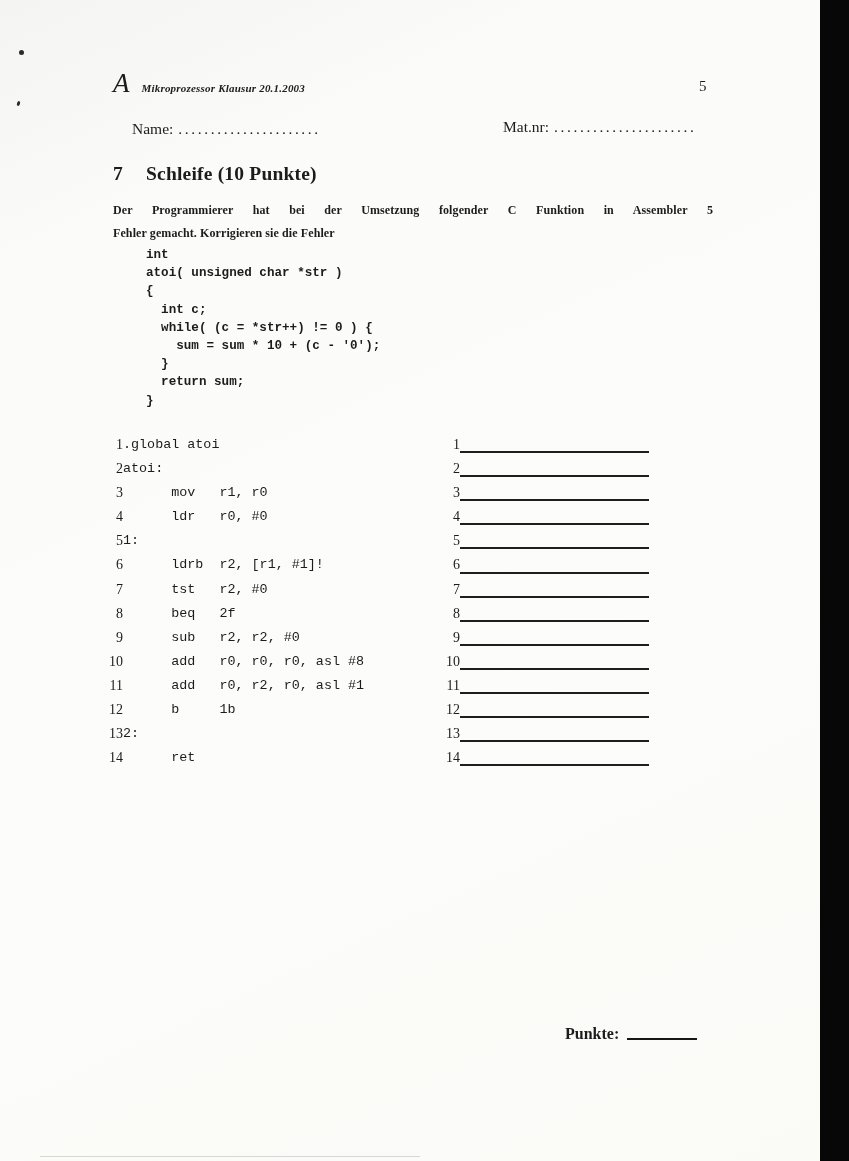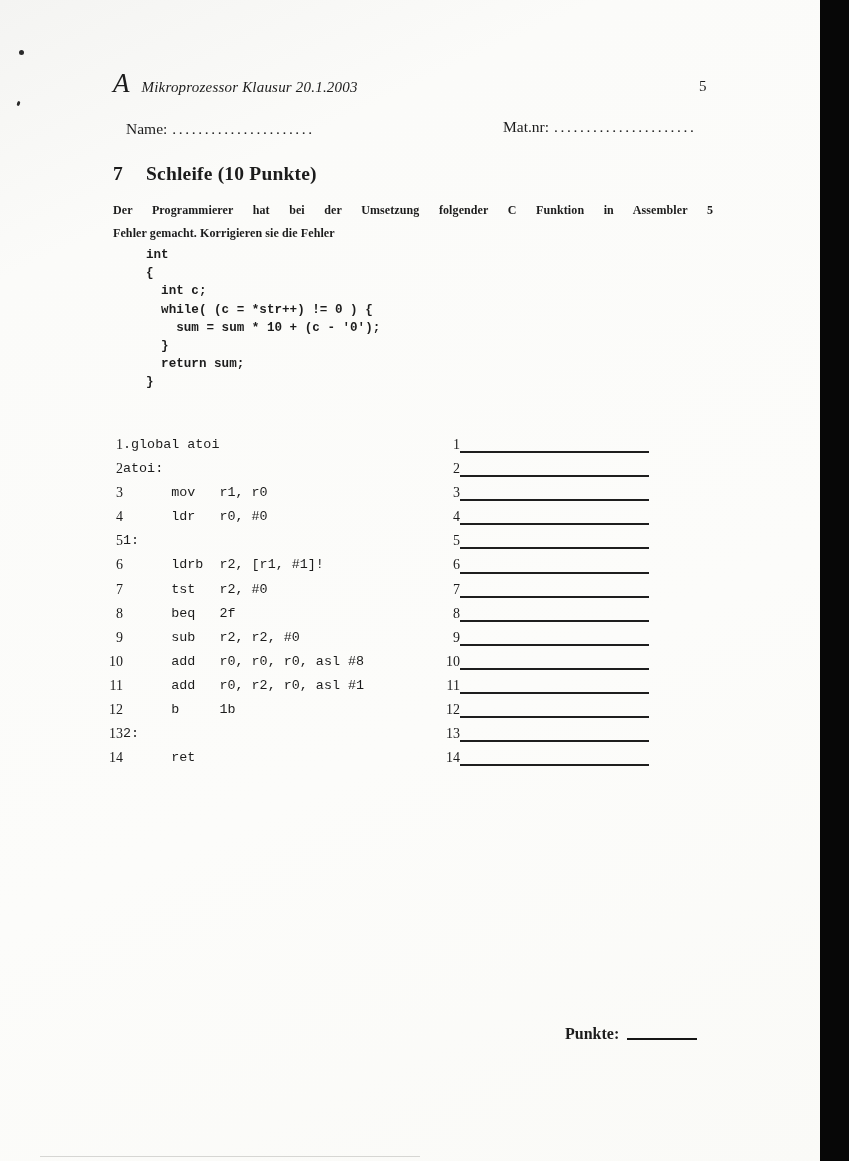--- a/index.html
+++ b/index.html
@@ -17,26 +17,26 @@
     background:#070707;
   }
   .speck { position:absolute; background:#2a2a2a; border-radius:50%; }
   .speck-1 { left:19px; top:50px;  width:5px; height:5px; }
   .speck-2 { left:17px; top:101px; width:3px; height:5px; transform:rotate(20deg); }
   .bottom-scan-line { position:absolute; left:40px; top:1156px; width:380px; height:1px; background:#d6d6d3; }
 
   
   .header-row { position:absolute; left:113px; top:68px; display:flex; align-items:baseline; }
   .exam-version { font-style:italic; font-size:27px; letter-spacing:1px; }
-  .exam-title   { font-style:italic; font-size:15px; margin-left:11px; letter-spacing:.2px; }
+  .exam-title   { font-style:italic; font-size:11px; margin-left:11px; letter-spacing:.2px;font-weight:bold; }
   .page-number  { position:absolute; left:699px; top:78px; font-size:15px; }
 
   
   .identity-row { position:absolute; left:0; top:120px; width:820px; font-size:15.5px; }
-  .name-field   { position:absolute; left:126px; top:0; }
+  .name-field   { position:absolute; left:132px; top:0; }
   .matnr-field  { position:absolute; left:503px; top:-2px; }
   .dots { letter-spacing:2.6px; margin-left:5px; color:#222; }
 
   
   .section-heading { position:absolute; left:113px; top:163px; display:flex; font-weight:bold; font-size:19.5px; letter-spacing:.2px; }
   .section-number { width:33px; }
 
   .intro { position:absolute; left:113px; top:199px; width:600px; font-weight:bold; font-size:12px; line-height:22.5px; letter-spacing:.1px; }
   .intro .l1 { text-align:justify; text-align-last:justify; }
 
@@ -89,20 +89,21 @@
     <span class="section-title">Schleife (10 Punkte)</span>
   </div>
 
   <div class="intro">
     <div class="l1">Der Programmierer hat bei der Umsetzung folgender C Funktion in Assembler 5</div>
     <div class="l2">Fehler gemacht. Korrigieren sie die Fehler</div>
   </div>
 
   <div class="c-code">
     <div class="code-line">int</div>
+    <div class="code-line">atoi( unsigned char *str )</div>
     <div class="code-line">{</div>
     <div class="code-line">  int c;</div>
     <div class="code-line">  while( (c = *str++) != 0 ) {</div>
     <div class="code-line">    sum = sum * 10 + (c - '0');</div>
     <div class="code-line">  }</div>
     <div class="code-line">  return sum;</div>
     <div class="code-line">}</div>
   </div>
 
   <div class="asm-block">

